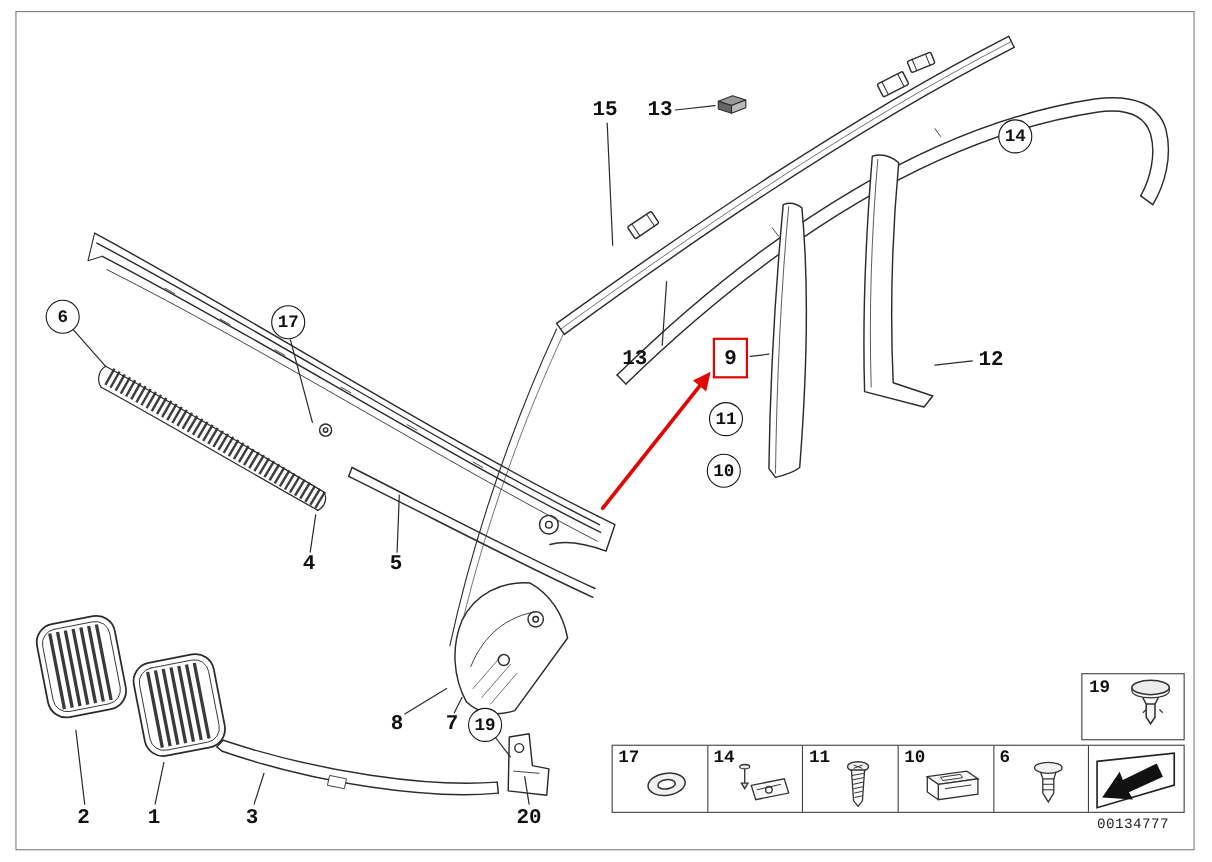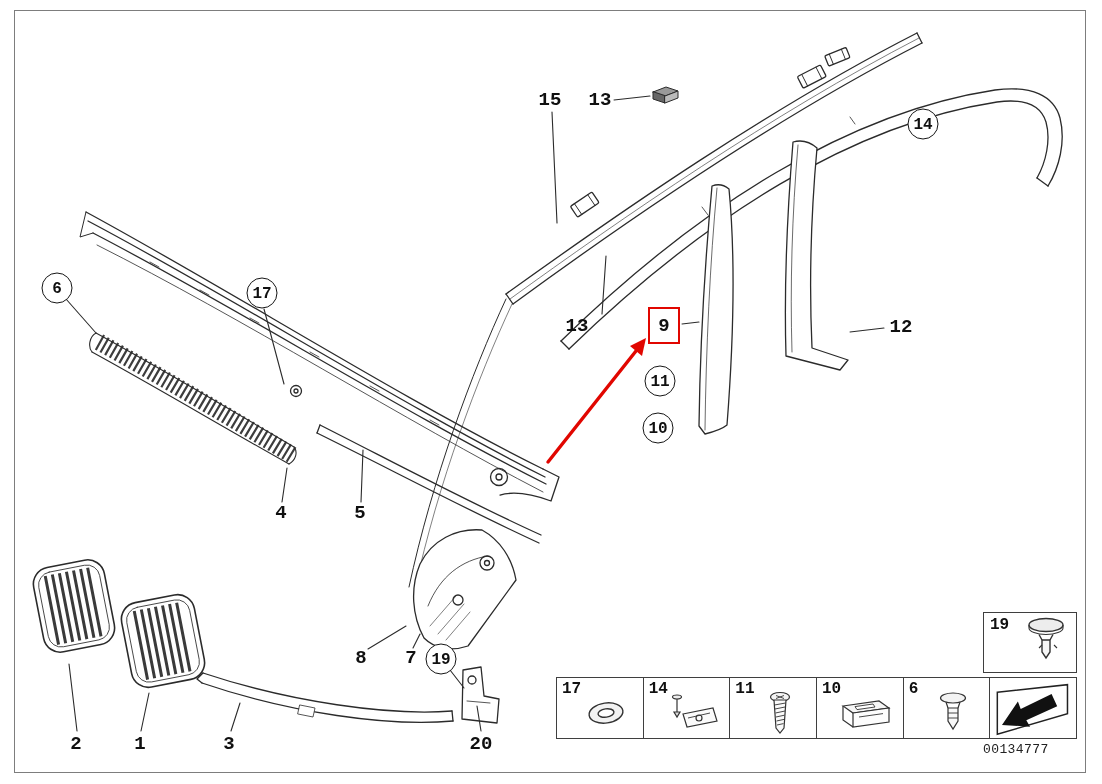--- a/index.html
+++ b/index.html
@@ -20,21 +20,21 @@
   .legend-row{position:absolute;left:556px;top:677px;width:521px;height:62px;
               border:1.6px solid #3f3f3f;background:#fff;box-sizing:border-box;
               display:flex;}
   .cell{flex:1;position:relative;border-left:1.6px solid #3f3f3f;box-sizing:border-box;}
   .cell:first-child{border-left:none;}
   .cell-num{position:absolute;top:2px;left:5px;font-weight:bold;font-size:16px;color:#101010;}
   .cell-icon{position:absolute;right:1px;bottom:1px;left:14px;top:10px;
              display:flex;align-items:center;justify-content:center;}
   .inset-num{position:absolute;top:3px;left:6px;font-weight:bold;font-size:16px;color:#101010;}
   .inset-icon{position:absolute;right:4px;top:2px;}
-  .part-no{position:absolute;left:983px;top:742px;width:94px;
+  .part-no{position:absolute;left:983px;top:742px;width:94px;text-align:center;
            font-size:13px;color:#222;letter-spacing:.4px;}
 </style>
 </head>
 <body>
 
 <div class="stage">
   <div class="frame"></div>
 
   <svg class="art" width="1102" height="784" viewBox="0 0 1102 784">
     <g fill="none" stroke="#2b2b2b" stroke-width="1.3" stroke-linejoin="round" stroke-linecap="round">

